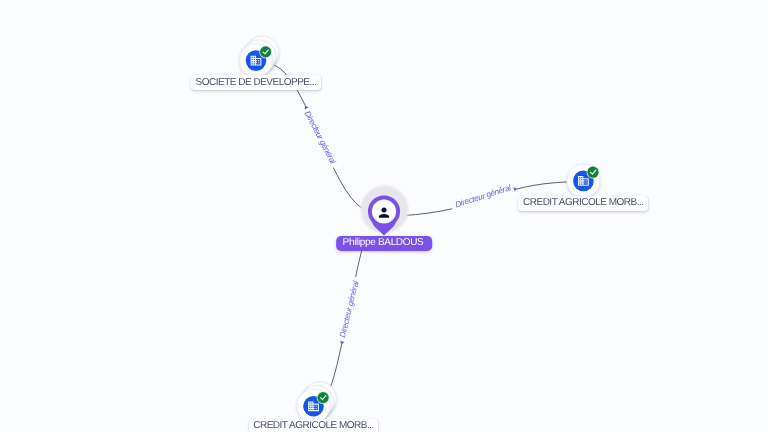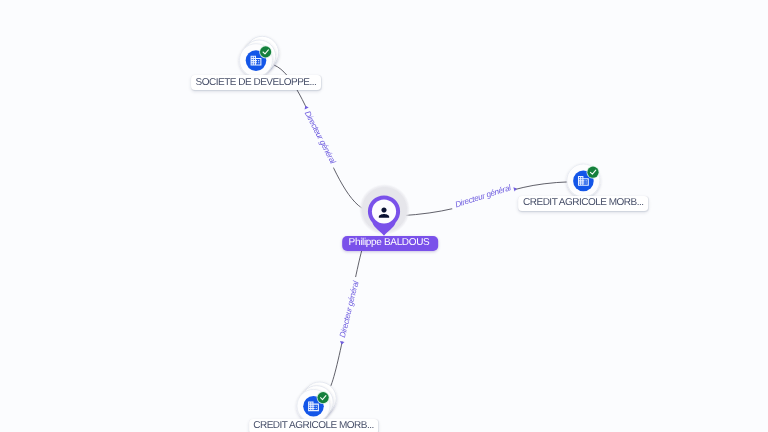--- a/index.html
+++ b/index.html
@@ -113,16 +113,16 @@
           <circle cx="323.1" cy="397.6" r="6.5" fill="#d9f2e2" opacity=".85"></circle>
           <circle cx="323.1" cy="397.6" r="5.6" fill="#14803c"></circle>
           <path d="M320.52 397.71 L322.48 399.62 L325.90 395.58" fill="none" stroke="#f3fbf6" stroke-width="1.09" stroke-linecap="round" stroke-linejoin="round"></path>
         </g>
       </g>
     </g>
 </svg>
 
 <div id="labels">
     <div class="node-chip" style="left: 256px; top: 75.2px;">SOCIETE DE DEVELOPPE...</div>
-    <div class="node-chip chip-person" style="left: 384px; top: 235.7px; margin-left: 6px;">Philippe BALDOUS</div>
+    <div class="node-chip chip-person" style="left: 384px; top: 235.7px;">Philippe BALDOUS</div>
     <div class="node-chip" style="left: 583.3px; top: 195.6px;">CREDIT AGRICOLE MORB...</div>
     <div class="node-chip" style="left: 313.5px; top: 418.6px;">CREDIT AGRICOLE MORB...</div>
   </div>
 
 </body></html>

